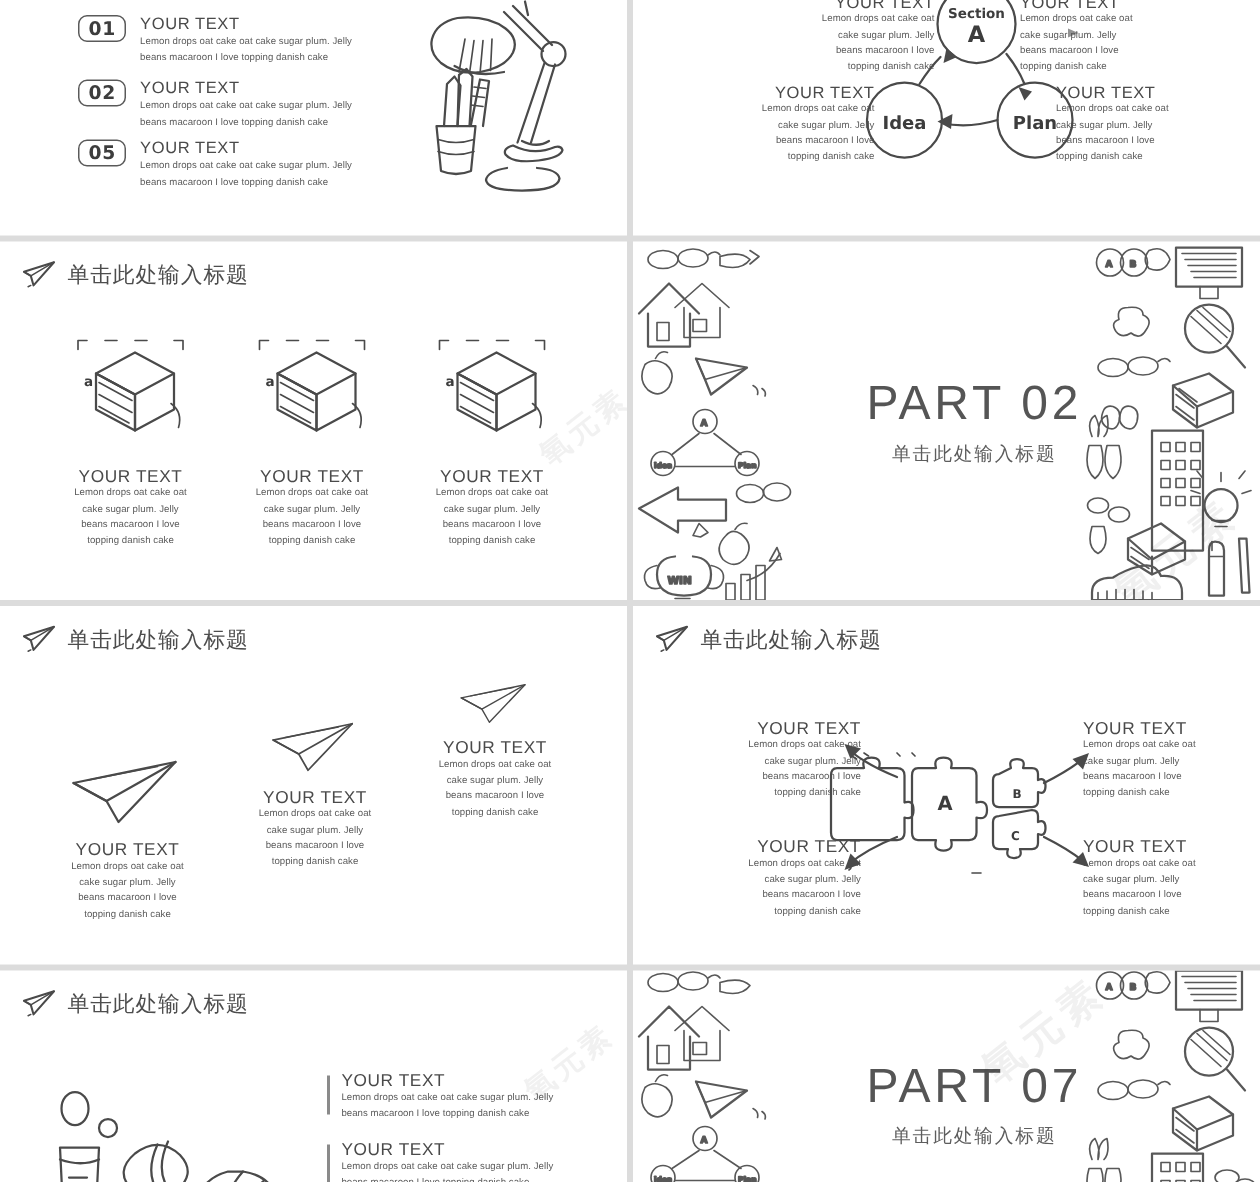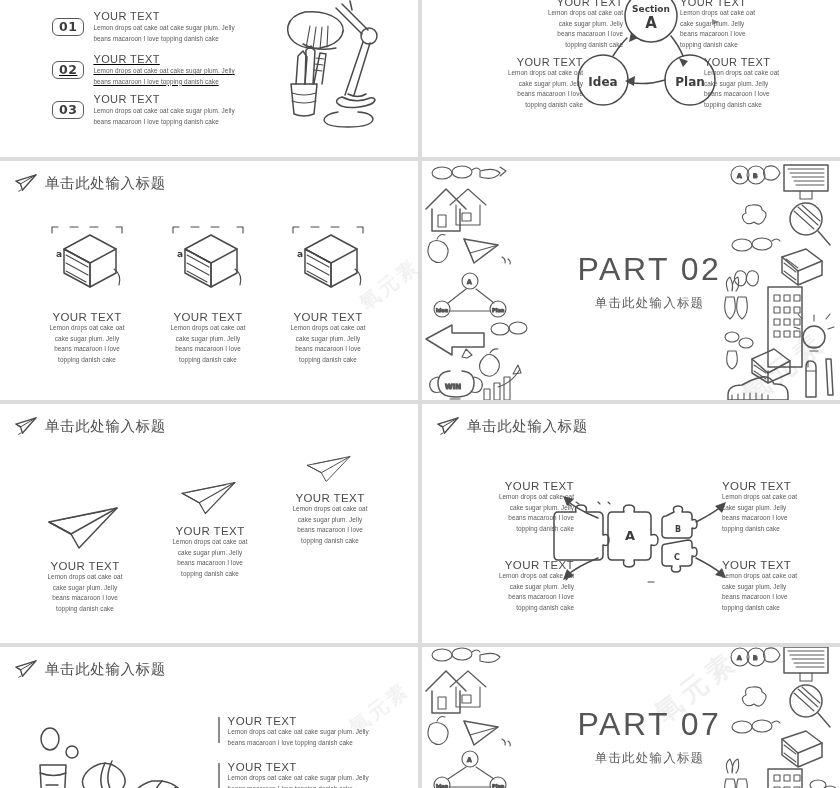--- a/index.html
+++ b/index.html
@@ -34,21 +34,21 @@
   .stitle{
     position:absolute; left:14px; top:12px;
     display:flex; align-items:center; gap:7px;
   }
   .stitle .cn{
     font-size:14.5px; color:#4d4d4d; letter-spacing:.6px;
     font-family:"DejaVu Sans", sans-serif; font-weight:500;
   }
   .plane-ico{ width:24px; height:20px; display:block; }
   
-  .numrow{ position:absolute; display:flex; gap:9px; align-items:center; }
+  .numrow{ position:absolute; display:flex; gap:9px; align-items:flex-start; }
   .badge{
     border:1.4px solid #5a5a5a; border-radius:6px;
     padding:1px 6px 2px 6px; font-size:12.5px; font-weight:700;
     color:#3d3d3d; font-family:"DejaVu Sans", sans-serif;
     line-height:1.05; letter-spacing:.5px;
   }
   .numtxt .yt{ margin-bottom:1px; }
   
   .partwrap{
     position:absolute; left:0; right:0; top:50%;
@@ -93,31 +93,31 @@
 
     <div class="numrow" style="left:52px; top:10px;">
       <div class="badge">01</div>
       <div class="numtxt">
         <div class="yt">YOUR TEXT</div>
         <div class="body">Lemon drops oat cake oat cake sugar plum. Jelly</div>
         <div class="body">beans macaroon I love topping danish cake</div>
       </div>
     </div>
 
-    <div class="numrow" style="left:52px; top:53px;text-decoration:underline;">
+    <div class="numrow" style="left:52px; top:53px;">
       <div class="badge">02</div>
       <div class="numtxt">
         <div class="yt">YOUR TEXT</div>
         <div class="body">Lemon drops oat cake oat cake sugar plum. Jelly</div>
         <div class="body">beans macaroon I love topping danish cake</div>
       </div>
     </div>
 
     <div class="numrow" style="left:52px; top:93px;">
-      <div class="badge">03</div>
+      <div class="badge">05</div>
       <div class="numtxt">
         <div class="yt">YOUR TEXT</div>
         <div class="body">Lemon drops oat cake oat cake sugar plum. Jelly</div>
         <div class="body">beans macaroon I love topping danish cake</div>
       </div>
     </div>
 
     <svg style="position:absolute; left:258px; top:-4px;" width="130" height="132" viewBox="0 0 130 132">
       <path class="ink" d="M47 16 q-14 3 -17 14 q-2 9 6 16 q10 8 26 6 q17 -3 22 -13 q4 -9 -5 -16 q-12 -9 -32 -7z"></path>
       <path class="ink-t" d="M52 30 l-4 22 M58 31 l-3 22 M64 31 l-2 22 M70 30 l-1 21"></path>

